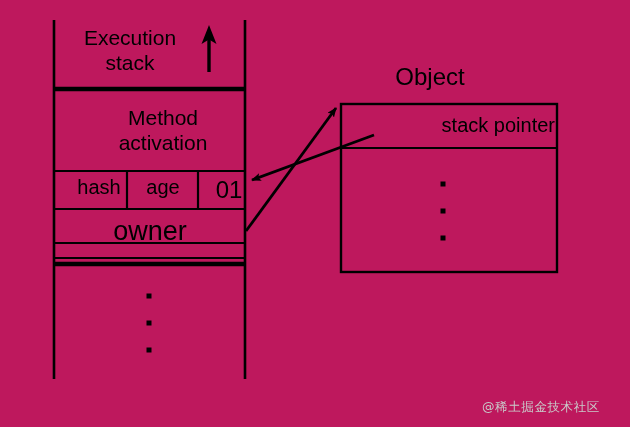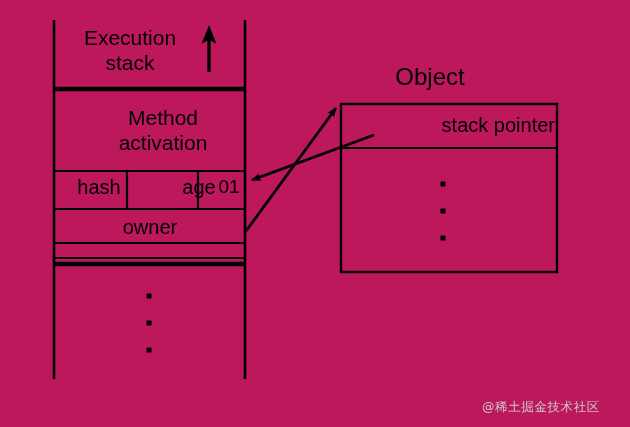--- a/index.html
+++ b/index.html
@@ -51,33 +51,32 @@
     top: 176px;
     width: 72px;
     font-size: 20px;
     margin-left: 8px;
   }
   .lbl-age {
     left: 128px;
     top: 176px;
     width: 70px;
     font-size: 20px;
-    padding-left: 36px;
   }
   .lbl-flag {
     left: 199px;
     top: 176px;
     width: 60px;
-    font-size: 19px;
+    font-size: 24px;
   }
   .lbl-owner {
     left: 55px;
     top: 216px;
     width: 190px;
-    font-size: 20px;
+    font-size: 27px;
   }
   .lbl-object {
     left: 370px;
     top: 63px;
     width: 120px;
     font-size: 24px;
   }
   .lbl-stackptr {
     left: 345px;
     top: 114px;

